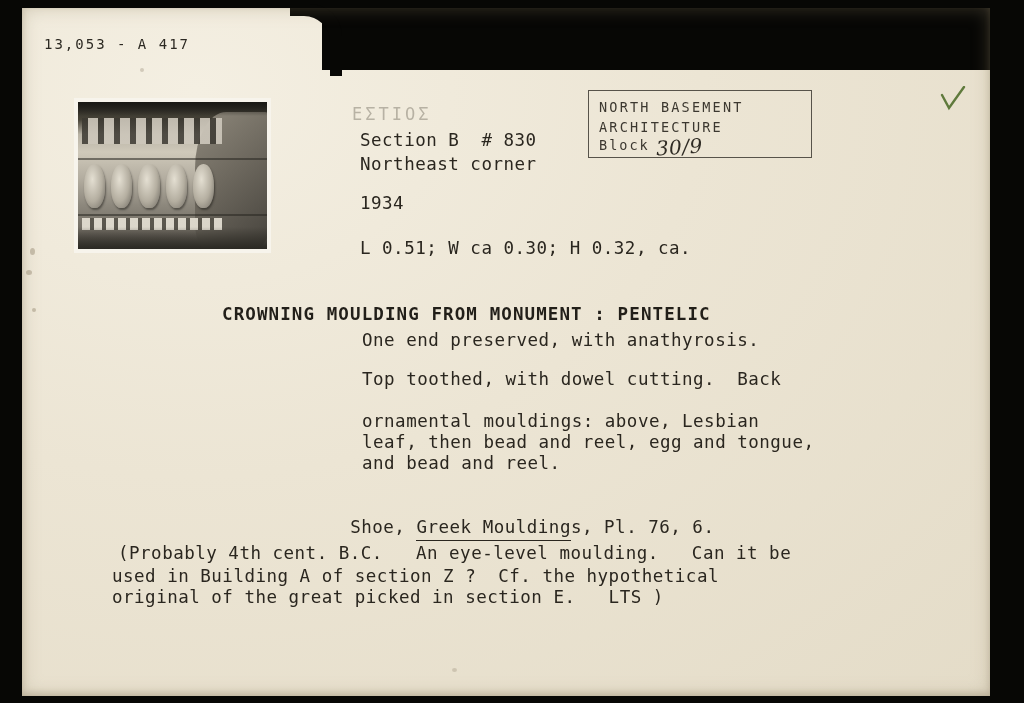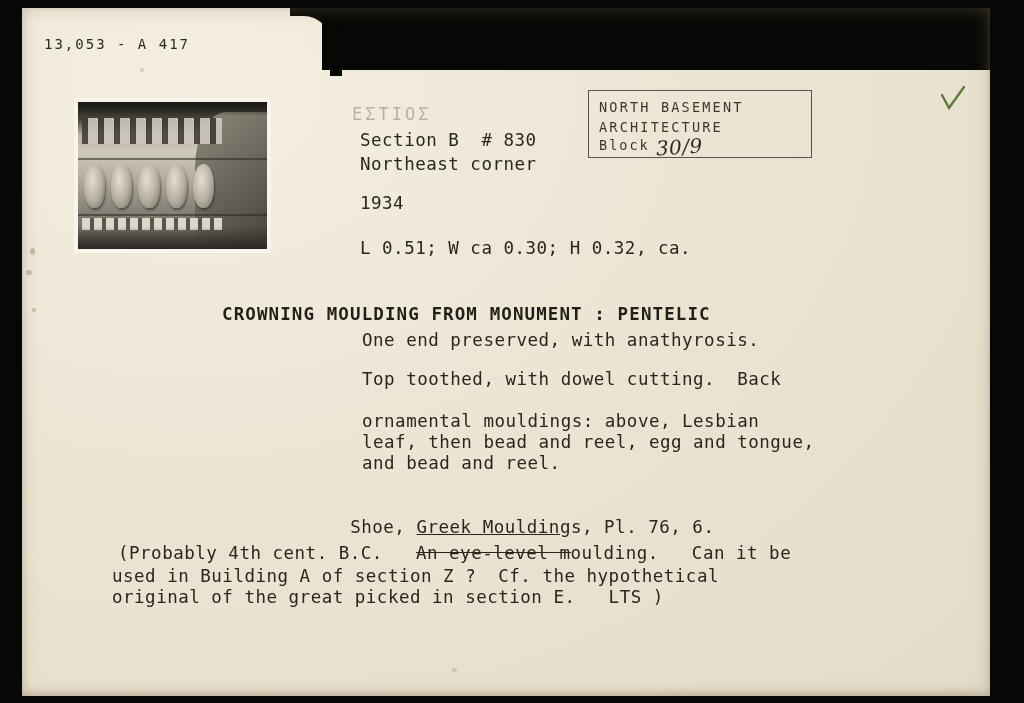--- a/index.html
+++ b/index.html
@@ -230,22 +230,21 @@
     position: absolute;
     left: 918px;
     top: 78px;
     width: 26px;
     height: 28px;
   }
   #check svg { display: block; }
 
   .underline-word {
     border-bottom: 1.3px solid #2a261f;
-    padding-bottom: 15px;
-    text-decoration: underline;
+    padding-bottom: 3px;
   }
 </style>
 </head>
 <body>
 
 <div id="stage">
 
   <div id="card">
 
     <div id="card-top-mask"></div>

